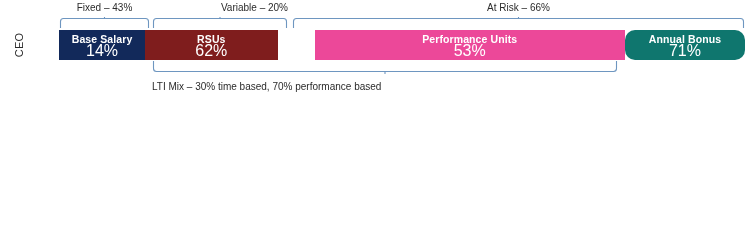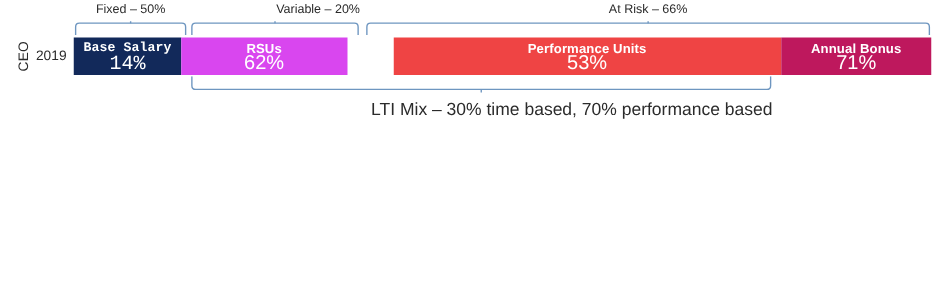--- a/index.html
+++ b/index.html
@@ -93,38 +93,37 @@
   .bracket-label {
     position: absolute;
     font-size: 10px;
     color: #2b2b2b;
     white-space: nowrap;
     text-align: center;
     line-height: 12px;
   }
   .caption {
     position: absolute;
-    font-size: 14px;
+    font-size: 10px;
     color: #2b2b2b;
     white-space: nowrap;
-    text-align: right;
+    text-align: left;
     line-height: 12px;
   }
 </style>
 </head>
 <body>
 
 <div id="chart-root">
 
   <div class="row-group-label">
     <span>CEO</span>
   </div>
-  <div class="row-period-label">2019</div>
 
-  <div class="bracket-label" style="left:59px; top:2px; width:91px;">Fixed – 50%</div>
+  <div class="bracket-label" style="left:59px; top:2px; width:91px;">Fixed – 43%</div>
   <div class="bracket" style="left:59px; top:17px;">
     <svg width="91" height="12" viewBox="0 0 91 12">
       <path d="M1.5 11 L1.5 4.5 Q1.5 1.5 4.5 1.5 L86.5 1.5 Q89.5 1.5 89.5 4.5 L89.5 11" fill="none" stroke="#6E96C0" stroke-width="1.1"></path>
       <line x1="45.5" y1="1.5" x2="45.5" y2="-4" stroke="#6E96C0" stroke-width="1.1"></line>
     </svg>
   </div>
 
   <div class="bracket-label" style="left:152px; top:2px; width:136px;text-align:right;">Variable – 20%</div>
   <div class="bracket" style="left:152px; top:17px;">
     <svg width="136" height="12" viewBox="0 0 136 12">
@@ -135,33 +134,33 @@
 
   <div class="bracket-label" style="left:292px; top:2px; width:453px;text-align:center;">At Risk – 66%</div>
   <div class="bracket" style="left:292px; top:17px;">
     <svg width="453" height="12" viewBox="0 0 453 12">
       <path d="M1.5 11 L1.5 4.5 Q1.5 1.5 4.5 1.5 L448.5 1.5 Q451.5 1.5 451.5 4.5 L451.5 11" fill="none" stroke="#6E96C0" stroke-width="1.1"></path>
       <line x1="226.5" y1="1.5" x2="226.5" y2="-4" stroke="#6E96C0" stroke-width="1.1"></line>
     </svg>
   </div>
 
   <div class="bar">
-    <div class="seg" style="width:91px; background:#12295A;font-family:Liberation Mono, monospace;">
+    <div class="seg" style="width:91px; background:#12295A;">
       <div class="seg-name">Base Salary</div>
       <div class="seg-value">14%</div>
     </div>
-    <div class="seg" style="width:140px; background:#d946ef;">
+    <div class="seg" style="width:140px; background:#7f1d1d;">
       <div class="seg-name">RSUs</div>
       <div class="seg-value">62%</div>
     </div>
-    <div class="seg" style="width:328px; background:#ef4444;margin-left:37px;">
+    <div class="seg" style="width:328px; background:#ec4899;margin-left:37px;">
       <div class="seg-name">Performance Units</div>
       <div class="seg-value">53%</div>
     </div>
-    <div class="seg" style="width:127px; background:#be185d;">
+    <div class="seg" style="width:127px; background:#0f766e;border-radius:10px;">
       <div class="seg-name">Annual Bonus</div>
       <div class="seg-value">71%</div>
     </div>
   </div>
 
   <div class="bracket" style="left:152px; top:61px;">
     <svg width="466" height="13" viewBox="0 0 466 13">
       <path d="M1.5 0 L1.5 7.5 Q1.5 10.5 4.5 10.5 L461.5 10.5 Q464.5 10.5 464.5 7.5 L464.5 0" fill="none" stroke="#6E96C0" stroke-width="1.1"></path>
       <line x1="233" y1="10.5" x2="233" y2="17" stroke="#6E96C0" stroke-width="1.1"></line>
     </svg>

